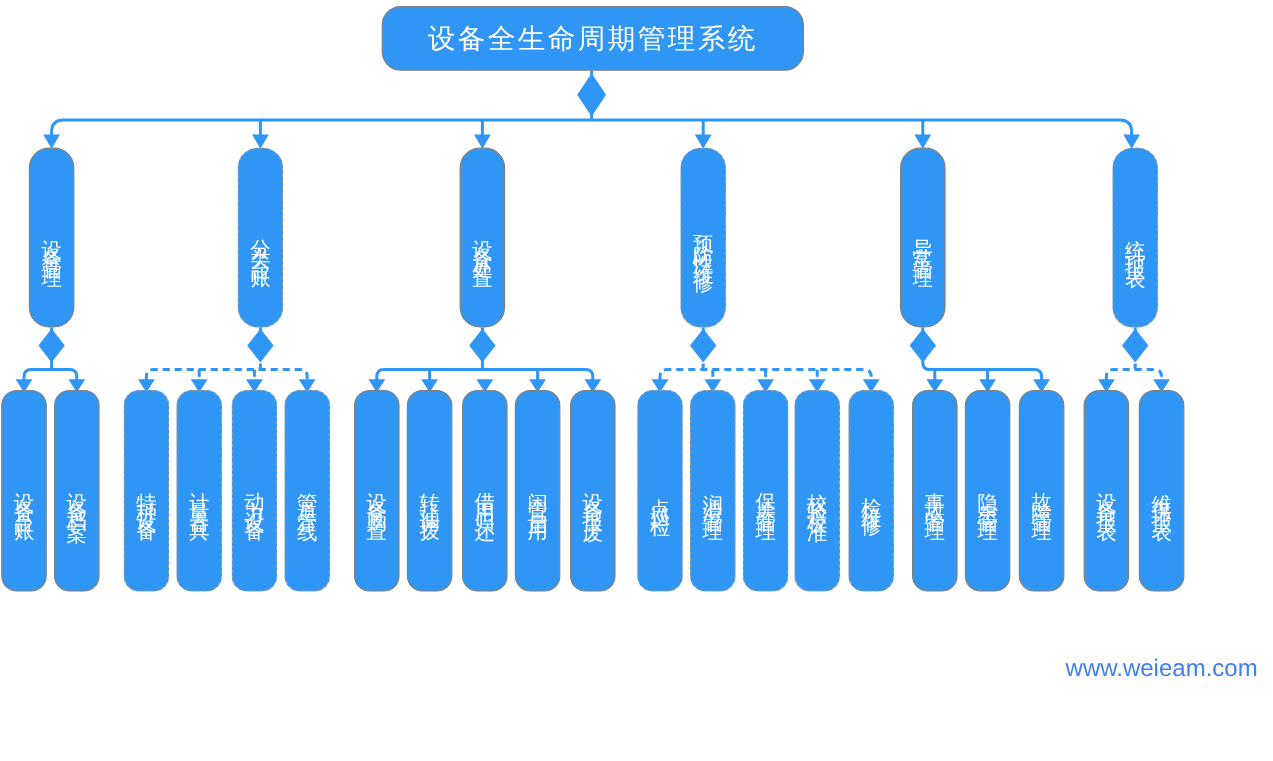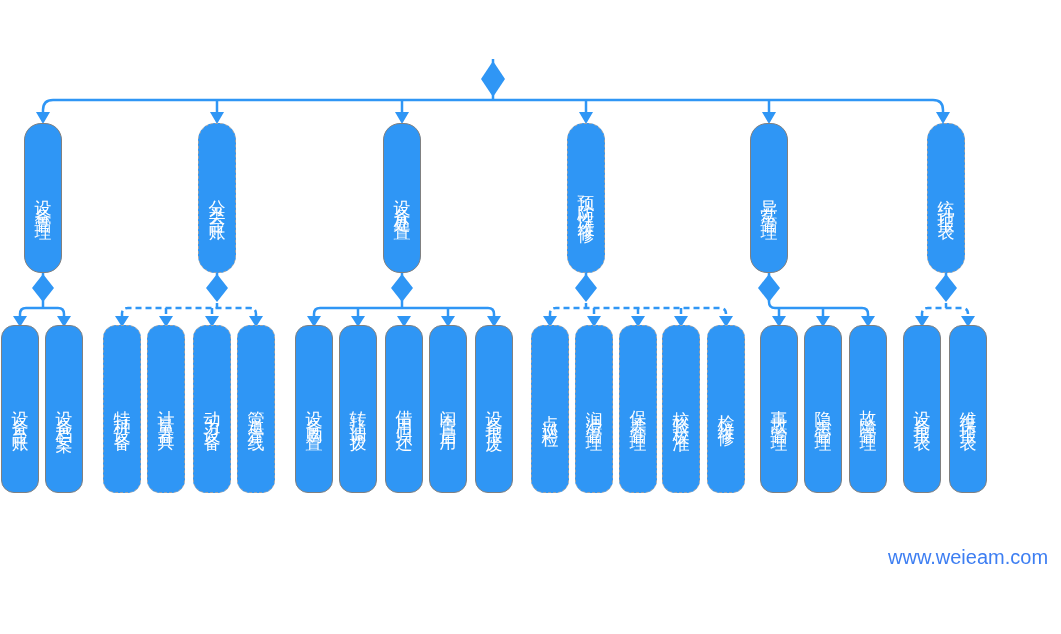--- a/index.html
+++ b/index.html
@@ -139,20 +139,23 @@
       <polygon points="674,316 688,316 681,327"></polygon>
       <polygon points="719,316 733,316 726,327"></polygon>
       <polygon points="772,316 786,316 779,327"></polygon>
       <polygon points="816,316 830,316 823,327"></polygon>
       <polygon points="861,316 875,316 868,327"></polygon>
       <polygon points="915,316 929,316 922,327"></polygon>
       <polygon points="961,316 975,316 968,327"></polygon>
     </g>
   </svg>
 
+  <div class="node root" style="left:318px;top:5px;width:352px;height:54px;">
+    <span>设备全生命周期管理系统</span>
+  </div>
 
   <div class="node lv1 solid" style="left:24px;">
       <span class="vtext">设备管理</span>
     </div>
   <div class="node lv1 dashed" style="left:198px;">
       <span class="vtext">分类台账</span>
     </div>
   <div class="node lv1 solid" style="left:383px;">
       <span class="vtext">设备处置</span>
     </div>

